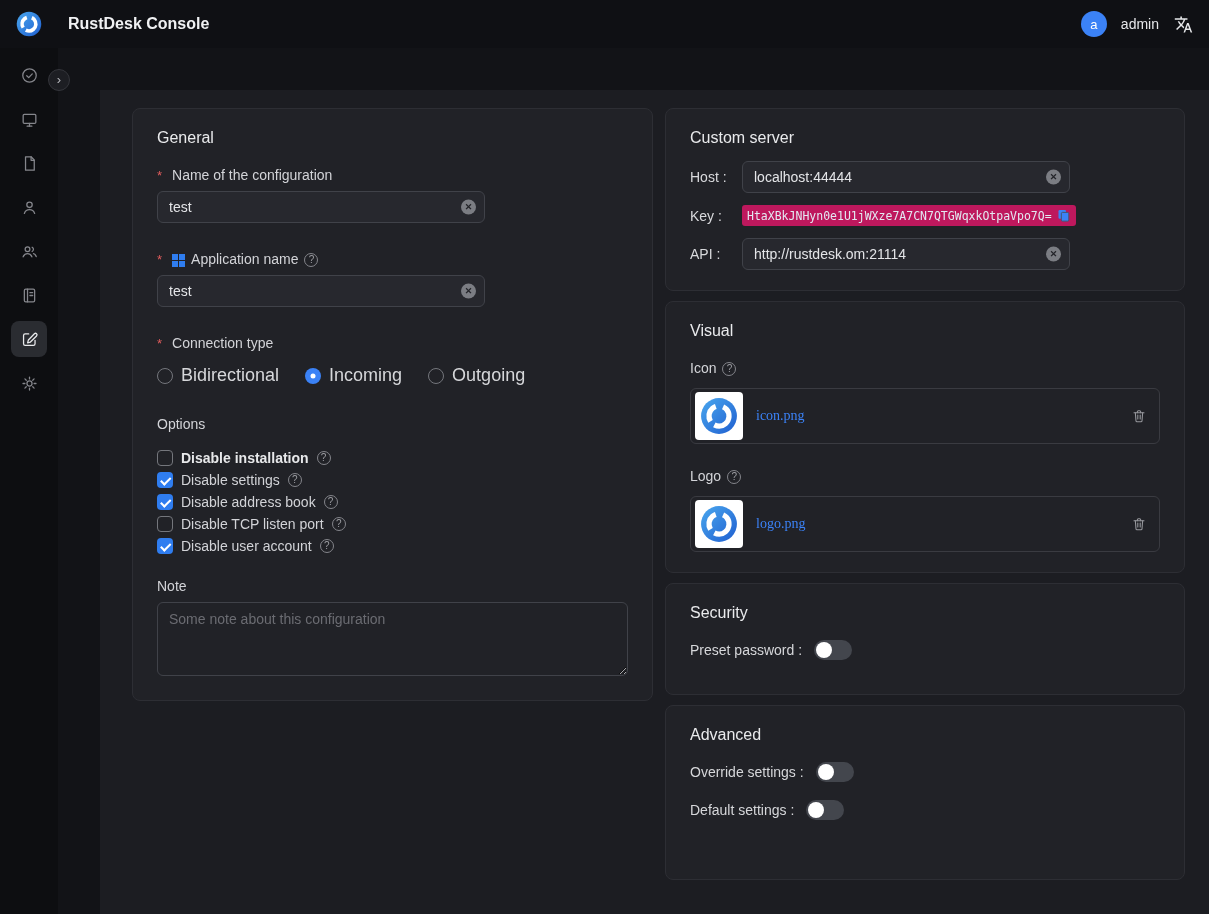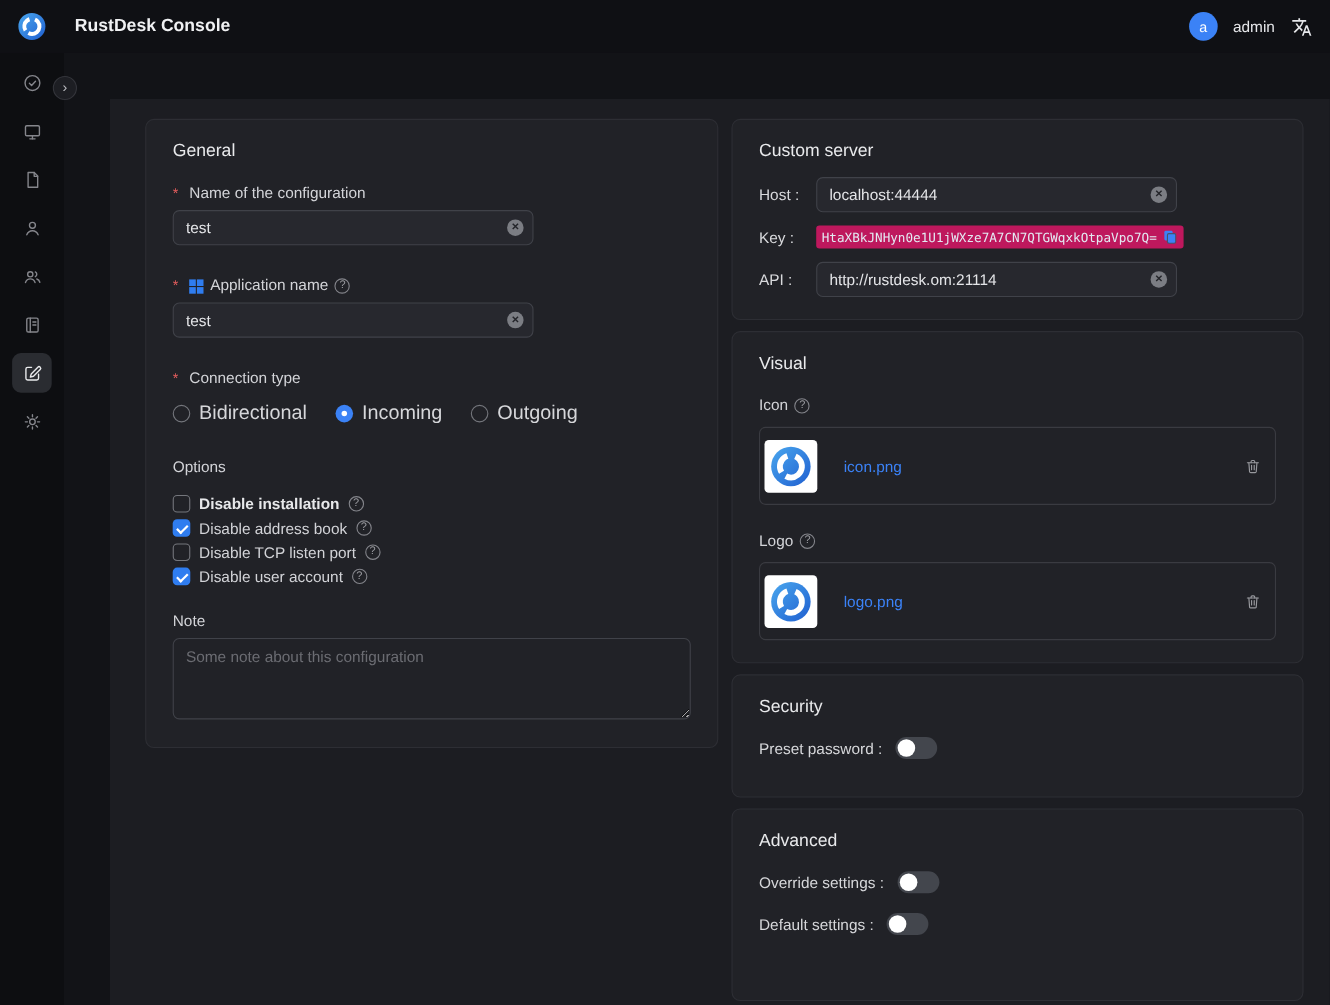--- a/index.html
+++ b/index.html
@@ -121,22 +121,22 @@
     display:flex; align-items:center; gap:4px; background:#be185d;
     border-radius:3px; padding:3px 5px; max-width:345px;
   }
   .key-text {
     font-family:"DejaVu Sans Mono", monospace; font-size:11.5px; color:#e3e9f2;
     white-space:nowrap; overflow:hidden;
   }
   .copy-icon { cursor:pointer; flex:0 0 auto; display:flex; }
   
   .file-box {
-    margin-top:12px; border:1px solid #3a3b41; border-radius:6px; height:71px;
-    display:flex; align-items:center; padding:4px 12px 4px 4px; gap:24px;
+    margin-top:12px; border:1px solid #3a3b41; border-radius:6px; height:56px;
+    display:flex; align-items:center; padding:4px 12px 4px 4px; gap:13px;font-family:Liberation Serif, serif;
   }
   .thumb { width:48px; height:48px; background:#fff; border-radius:4px;
     display:flex; align-items:center; justify-content:center; flex:0 0 auto; }
   .file-link { font-size:14px; color:#3b82f6; text-decoration:none; cursor:pointer; }
   .trash-icon { margin-left:auto; cursor:pointer; display:flex; }
   
   .toggle-row { display:flex; align-items:center; gap:12px; margin-top:18px; }
   .toggle-label { font-size:14px; color:#d6d7da; }
   .toggle { width:38px; height:20px; border-radius:10px; background:#43464d; position:relative; cursor:pointer; flex:0 0 auto; }
   .toggle .knob { position:absolute; left:2px; top:2px; width:16px; height:16px; border-radius:50%; background:#fff; }
@@ -278,20 +278,25 @@
       </div>
 
       <div class="mt18">
         <div class="check-row">
           <span class="checkbox"></span>
           <span class="check-label bold">Disable installation</span>
           <span class="q-icon"></span>
         </div>
         <div class="check-row">
           <span class="checkbox checked"></span>
+          <span class="check-label">Disable settings</span>
+          <span class="q-icon"></span>
+        </div>
+        <div class="check-row">
+          <span class="checkbox checked"></span>
           <span class="check-label">Disable address book</span>
           <span class="q-icon"></span>
         </div>
         <div class="check-row">
           <span class="checkbox"></span>
           <span class="check-label">Disable TCP listen port</span>
           <span class="q-icon"></span>
         </div>
         <div class="check-row">
           <span class="checkbox checked"></span>

